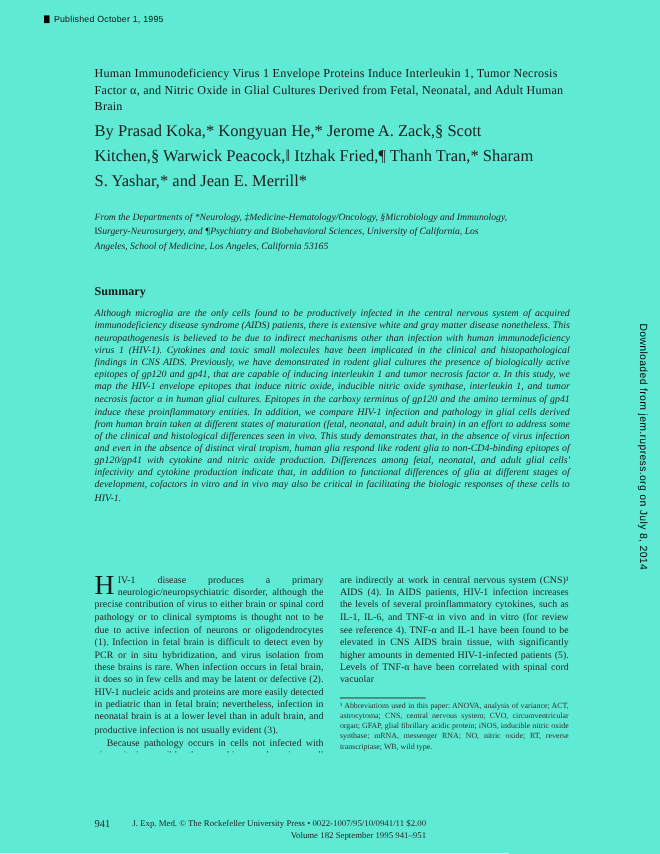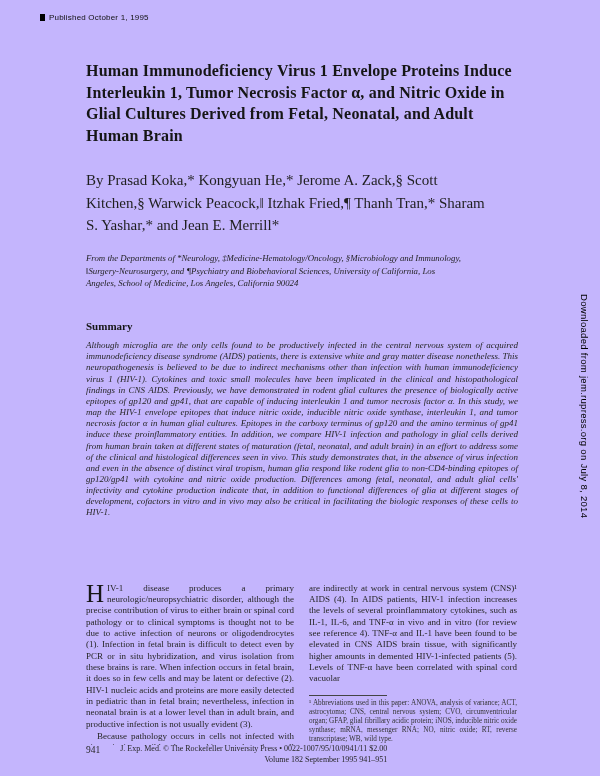--- a/index.html
+++ b/index.html
@@ -1,36 +1,36 @@
 <!DOCTYPE html>
 <html><head>
 <meta charset="utf-8">
 <style>
   * { box-sizing: border-box; margin: 0; padding: 0; }
   html, body { width: 600px; height: 776px; overflow: hidden; background: #ffffff; }
   .page {
     position: relative;
     width: 600px; height: 776px;
-    background: #c4b5fd;
+    background: #5eead4;
     font-family: "Liberation Serif", serif;
     color: #1f1f1f;
   }
   .published {
     position: absolute; top: 13px; left: 40px;
     font-family: "Liberation Sans", sans-serif;
     font-size: 8px; letter-spacing: 0.2px; color: #111;
     display: flex; align-items: center; gap: 4px;
   }
   .crop-mark { display: inline-block; width: 5px; height: 7px; background: #000; }
   .content {
     position: absolute; left: 86px; top: 60px; width: 432px;
   }
   .title {
-    font-size: 16px; font-weight: bold; line-height: 1.35;
-    letter-spacing: 0.2px; margin-bottom: 23px; color: #161616;
+    font-size: 11px; font-weight: normal; line-height: 1.35;
+    letter-spacing: 0.2px; margin-bottom: 4px; color: #161616;
   }
   .authors {
     font-size: 15px; line-height: 1.5; margin-bottom: 15px; width: 94%;
   }
   .affiliation {
     font-size: 8.8px; font-style: italic; line-height: 1.45;
     margin-bottom: 30px; width: 88%;
   }
   .summary-heading {
     font-size: 11px; font-weight: bold; margin-bottom: 8px; color: #161616;
@@ -79,21 +79,21 @@
   <div class="published">
     <span class="crop-mark"></span>
     <span>Published October 1, 1995</span>
   </div>
 
   <div class="content">
     <h1 class="title">Human Immunodeficiency Virus 1 Envelope Proteins Induce Interleukin 1, Tumor Necrosis Factor α, and Nitric Oxide in Glial Cultures Derived from Fetal, Neonatal, and Adult Human Brain</h1>
 
     <p class="authors">By Prasad Koka,* Kongyuan He,* Jerome A. Zack,§ Scott Kitchen,§ Warwick Peacock,‖ Itzhak Fried,¶ Thanh Tran,* Sharam S. Yashar,* and Jean E. Merrill*</p>
 
-    <p class="affiliation">From the Departments of *Neurology, ‡Medicine-Hematology/Oncology, §Microbiology and Immunology, ‖Surgery-Neurosurgery, and ¶Psychiatry and Biobehavioral Sciences, University of California, Los Angeles, School of Medicine, Los Angeles, California 90024</p>
+    <p class="affiliation">From the Departments of *Neurology, ‡Medicine-Hematology/Oncology, §Microbiology and Immunology, ‖Surgery-Neurosurgery, and ¶Psychiatry and Biobehavioral Sciences, University of California, Los Angeles, School of Medicine, Los Angeles, California 53165</p>
 
     <h2 class="summary-heading">Summary</h2>
     <p class="summary">Although microglia are the only cells found to be productively infected in the central nervous system of acquired immunodeficiency disease syndrome (AIDS) patients, there is extensive white and gray matter disease nonetheless. This neuropathogenesis is believed to be due to indirect mechanisms other than infection with human immunodeficiency virus 1 (HIV-1). Cytokines and toxic small molecules have been implicated in the clinical and histopathological findings in CNS AIDS. Previously, we have demonstrated in rodent glial cultures the presence of biologically active epitopes of gp120 and gp41, that are capable of inducing interleukin 1 and tumor necrosis factor α. In this study, we map the HIV-1 envelope epitopes that induce nitric oxide, inducible nitric oxide synthase, interleukin 1, and tumor necrosis factor α in human glial cultures. Epitopes in the carboxy terminus of gp120 and the amino terminus of gp41 induce these proinflammatory entities. In addition, we compare HIV-1 infection and pathology in glial cells derived from human brain taken at different states of maturation (fetal, neonatal, and adult brain) in an effort to address some of the clinical and histological differences seen in vivo. This study demonstrates that, in the absence of virus infection and even in the absence of distinct viral tropism, human glia respond like rodent glia to non-CD4-binding epitopes of gp120/gp41 with cytokine and nitric oxide production. Differences among fetal, neonatal, and adult glial cells' infectivity and cytokine production indicate that, in addition to functional differences of glia at different stages of development, cofactors in vitro and in vivo may also be critical in facilitating the biologic responses of these cells to HIV-1.</p>
 
     <div class="columns">
       <div class="col">
         <p class="para first"><span class="dropcap">H</span><span>IV-1 disease produces a primary neurologic/neuropsychiatric disorder, although the precise contribution of virus to either brain or spinal cord pathology or to clinical symptoms is thought not to be due to active infection of neurons or oligodendrocytes (1). Infection in fetal brain is difficult to detect even by PCR or in situ hybridization, and virus isolation from these brains is rare. When infection occurs in fetal brain, it does so in few cells and may be latent or defective (2). HIV-1 nucleic acids and proteins are more easily detected in pediatric than in fetal brain; nevertheless, infection in neonatal brain is at a lower level than in adult brain, and productive infection is not usually evident (3).</span></p>
         <p class="para indent">Because pathology occurs in cells not infected with virus, it is possible that cytokines and toxic small molecules</p>
       </div>
       <div class="col col-right">

